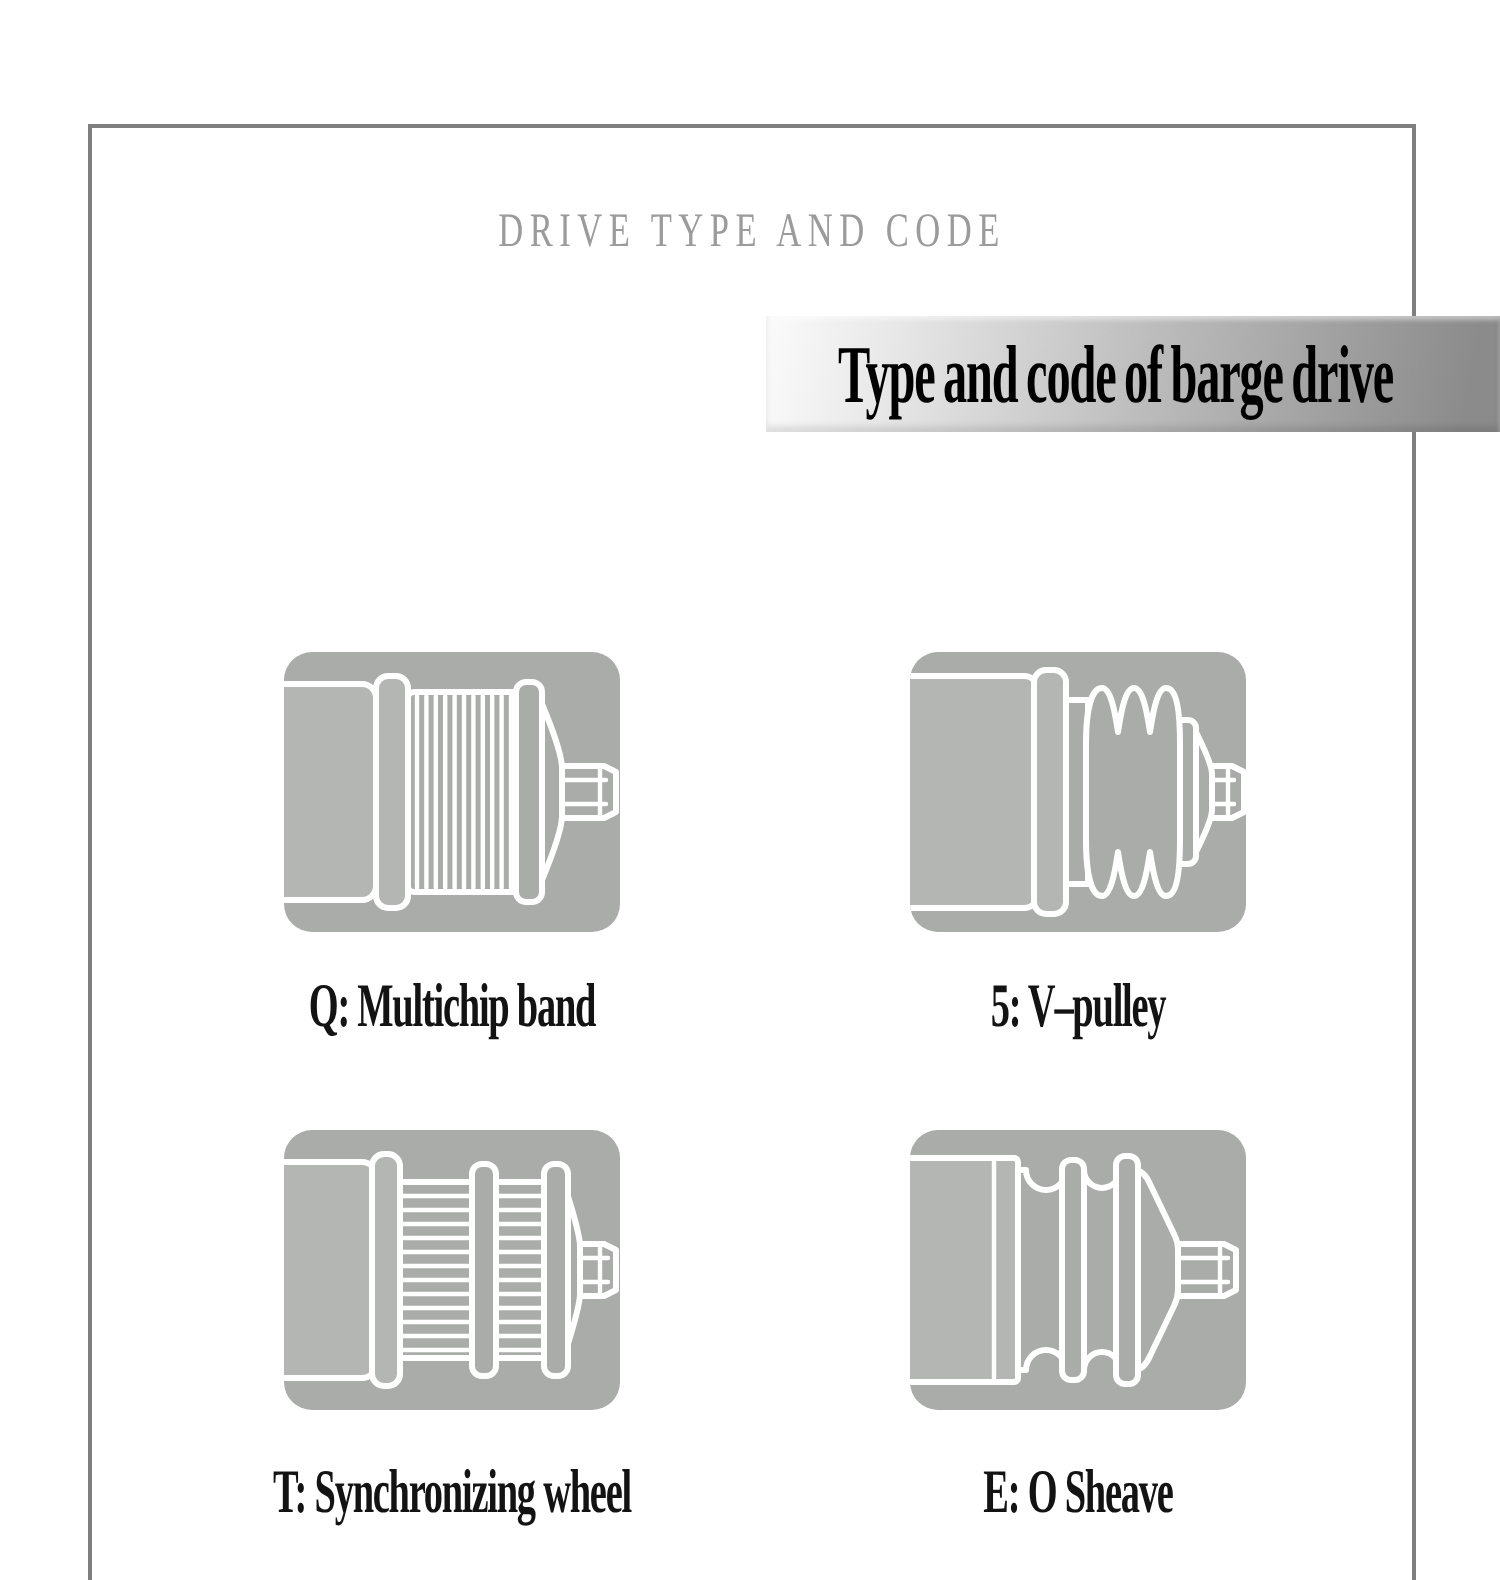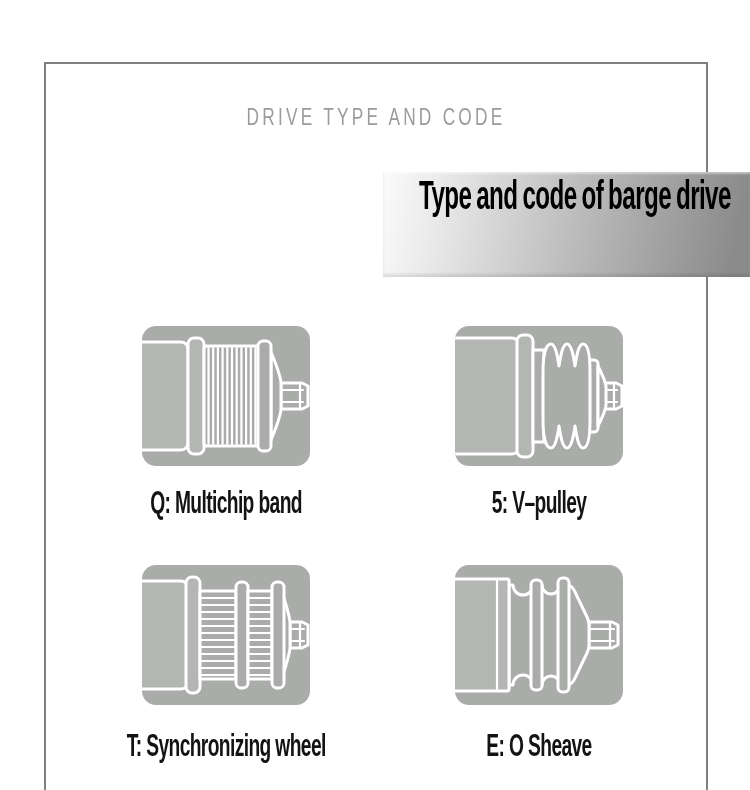--- a/index.html
+++ b/index.html
@@ -1,36 +1,36 @@
 <!DOCTYPE html>
 <html><head>
 <meta charset="utf-8">
 <style>
   * { margin:0; padding:0; box-sizing:border-box; }
   html,body { background:#ffffff; }
   .canvas{
     position:relative; width:750px; height:790px; background:#ffffff;
-    overflow:hidden; font-family:Liberation Sans, sans-serif;
+    overflow:hidden; font-family:Liberation Serif, serif;
   }
   
   .frame{
     position:absolute; left:44px; top:62px; width:664px; height:760px;
     border:2px solid #7f7f7f; border-bottom:none;
   }
   .section-title{
     position:absolute; left:44px; top:103px; width:664px;
     text-align:center; font-size:24px; font-weight:400; color:#9b9b9b;
     letter-spacing:4.5px; transform:scaleX(0.72); transform-origin:center;
     white-space:nowrap;
   }
   .banner{
-    position:absolute; left:383px; top:172px; width:367px; height:105px;
+    position:absolute; left:383px; top:158px; width:367px; height:58px;
     background:linear-gradient(100deg,#fbfbfb 0%, #e9e9e9 16%, #bcbcbc 52%, #8b8b8b 95%);
     box-shadow: inset 0 -3px 3px rgba(0,0,0,0.10), inset 0 2px 2px rgba(255,255,255,0.45);
-    display:flex; z-index:3; overflow:hidden;
+    display:flex; align-items:center; z-index:3; overflow:hidden;
   }
   .banner-text{
     display:inline-block; margin-left:36px;
     font-size:41px; font-weight:700; color:#000;
     letter-spacing:-1px; word-spacing:-2px; white-space:nowrap;
     transform:scaleX(0.59); transform-origin:left center;
   }
   .tile{
     position:absolute; width:168px; height:140px;
     background:#a9aca9; border-radius:14px; overflow:hidden;

